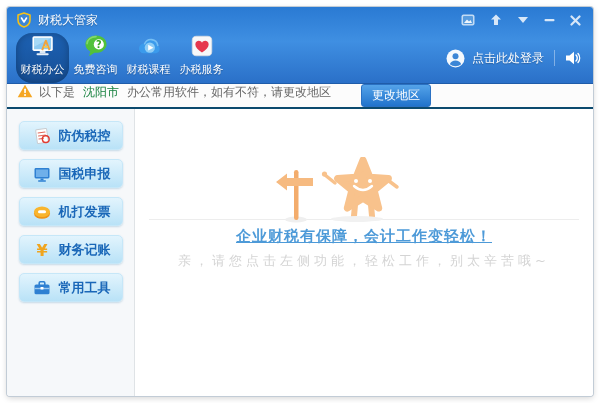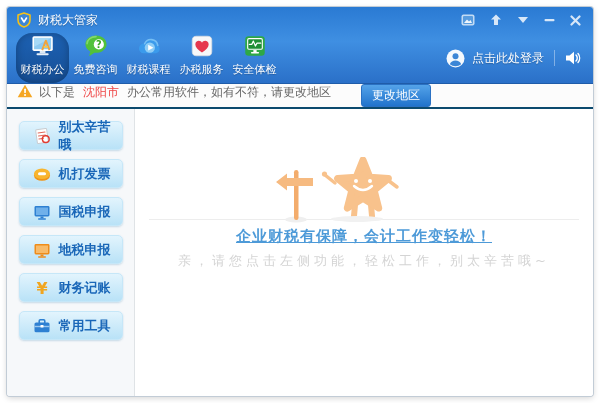--- a/index.html
+++ b/index.html
@@ -35,21 +35,21 @@
   .login-group { display:flex; align-items:center; gap:7px; cursor:pointer; }
   .login-label { color:#ffffff; font-size:12px; text-shadow:0 1px 1px rgba(0,0,0,.25); }
   .nav-divider { width:1px; height:16px; background:rgba(255,255,255,.38); }
   
   .notice {
     height:25px; flex:0 0 25px; background:#fcfcfc;
     border-bottom:2px solid #0c4a6e;
     display:flex; padding:0 10px; gap:6px;
     font-size:12px; color:#666;
   }
-  .notice .city { color:#ef4444; margin:0 2px; }
+  .notice .city { color:#15803d; margin:0 2px; }
   .change-btn {
     margin-left:24px; padding:2px 10px 3px; border-radius:3px;
     background:linear-gradient(180deg,#54a3e9 0%,#2173cc 100%);
     border:1px solid #2a71c3; color:#ffffff; font-size:12px; cursor:pointer;
   }
   
   .content { flex:1; display:flex; min-height:0; }
   .sidebar {
     width:128px; flex:0 0 128px; background:#f6f8fa;
     border-right:1px solid #dfe3e6; padding-top:12px;
@@ -160,30 +160,20 @@
       </div>
 
       <div class="tab">
         <svg class="tab-icon" viewBox="0 0 32 32">
           <rect x="4" y="4" width="24" height="24" rx="5" fill="#f7f8f9" stroke="#d9dde2"></rect>
           <path d="M16 24 c-5.2-3.6-8.2-6.7-8.2-10 C7.8 11.2 9.9 9.6 12.1 9.6 c1.6 0 3.1 .9 3.9 2.3 .8-1.4 2.3-2.3 3.9-2.3 2.2 0 4.3 1.6 4.3 4.4 0 3.3-3 6.4-8.2 10 z" fill="#e6384e"></path>
         </svg>
         <span class="tab-label">办税服务</span>
       </div>
 
-      <div class="tab">
-        <svg class="tab-icon" viewBox="0 0 32 32">
-          <rect x="4" y="4" width="24" height="24" rx="4" fill="#2ea846"></rect>
-          <rect x="7" y="7" width="18" height="13" rx="1.5" fill="#1f8f35" stroke="#ffffff" stroke-width="1.4"></rect>
-          <path d="M9 14 h3 l2-4 2.5 6 2-3.5 h4.5" fill="none" stroke="#ffffff" stroke-width="1.5" stroke-linejoin="round" stroke-linecap="round"></path>
-          <rect x="14" y="21" width="4" height="2.5" fill="#ffffff"></rect>
-          <rect x="11" y="23.5" width="10" height="1.8" rx=".9" fill="#ffffff"></rect>
-        </svg>
-        <span class="tab-label">安全体检</span>
-      </div>
 
       <div class="nav-right">
         <div class="login-group">
           <svg width="19" height="19" viewBox="0 0 19 19">
             <circle cx="9.5" cy="9.5" r="9" fill="#ffffff" opacity=".95"></circle>
             <circle cx="9.5" cy="7.3" r="3" fill="#3c86d6"></circle>
             <path d="M3.8 15.2 a6.2 6.2 0 0 1 11.4 0 a9 9 0 0 1-11.4 0 z" fill="#3c86d6"></path>
           </svg>
           <span class="login-label">点击此处登录</span>
         </div>
@@ -216,51 +206,42 @@
     <div class="sidebar">
 
       <div class="side-btn">
         <svg class="side-icon" viewBox="0 0 18 18">
           <g transform="rotate(-8 9 9)">
             <rect x="3.5" y="2" width="11" height="14" rx="1" fill="#ffffff" stroke="#c9ccd0"></rect>
             <path d="M5.5 5.5 H12.5 M5.5 8.5 H12.5 M5.5 11.5 H10" stroke="#e0695c" stroke-width="1.1" stroke-linecap="round"></path>
             <circle cx="12.3" cy="12.6" r="3.4" fill="none" stroke="#e23b30" stroke-width="1.4"></circle>
           </g>
         </svg>
-        <span>别太辛苦哦</span>
-      </div>
-
-      <div class="side-btn">
-        <svg class="side-icon" viewBox="0 0 18 18">
-          <ellipse cx="9" cy="10.5" rx="8" ry="5.3" fill="#ef9416"></ellipse>
-          <ellipse cx="9" cy="8.8" rx="8" ry="5.3" fill="#f8b52e"></ellipse>
-          <rect x="5" y="7.3" width="8" height="3" rx="1.5" fill="#ffffff"></rect>
-        </svg>
-        <span>机打发票</span>
+        <span>防伪税控</span>
       </div>
 
       <div class="side-btn">
         <svg class="side-icon" viewBox="0 0 18 18">
           <rect x="1.5" y="3" width="15" height="10.5" rx="1.4" fill="#2e80d2"></rect>
           <rect x="3" y="4.5" width="12" height="7.5" fill="#6fb0ea"></rect>
           <rect x="7.5" y="13.5" width="3" height="1.8" fill="#2e80d2"></rect>
           <rect x="5" y="15.3" width="8" height="1.5" rx=".7" fill="#2e80d2"></rect>
         </svg>
         <span>国税申报</span>
       </div>
 
       <div class="side-btn">
         <svg class="side-icon" viewBox="0 0 18 18">
-          <rect x="1.5" y="3" width="15" height="10.5" rx="1.4" fill="#ef8c1a"></rect>
-          <rect x="3" y="4.5" width="12" height="7.5" fill="#f8bb6a"></rect>
-          <rect x="7.5" y="13.5" width="3" height="1.8" fill="#ef8c1a"></rect>
-          <rect x="5" y="15.3" width="8" height="1.5" rx=".7" fill="#ef8c1a"></rect>
-        </svg>
-        <span>地税申报</span>
-      </div>
+          <ellipse cx="9" cy="10.5" rx="8" ry="5.3" fill="#ef9416"></ellipse>
+          <ellipse cx="9" cy="8.8" rx="8" ry="5.3" fill="#f8b52e"></ellipse>
+          <rect x="5" y="7.3" width="8" height="3" rx="1.5" fill="#ffffff"></rect>
+        </svg>
+        <span>机打发票</span>
+      </div>
+
 
       <div class="side-btn">
         <svg class="side-icon" viewBox="0 0 18 18">
           <text x="9" y="14.5" font-size="16" font-weight="bold" fill="#f0a51f" text-anchor="middle" font-family="'DejaVu Sans',sans-serif">¥</text>
         </svg>
         <span>财务记账</span>
       </div>
 
       <div class="side-btn">
         <svg class="side-icon" viewBox="0 0 18 18">

